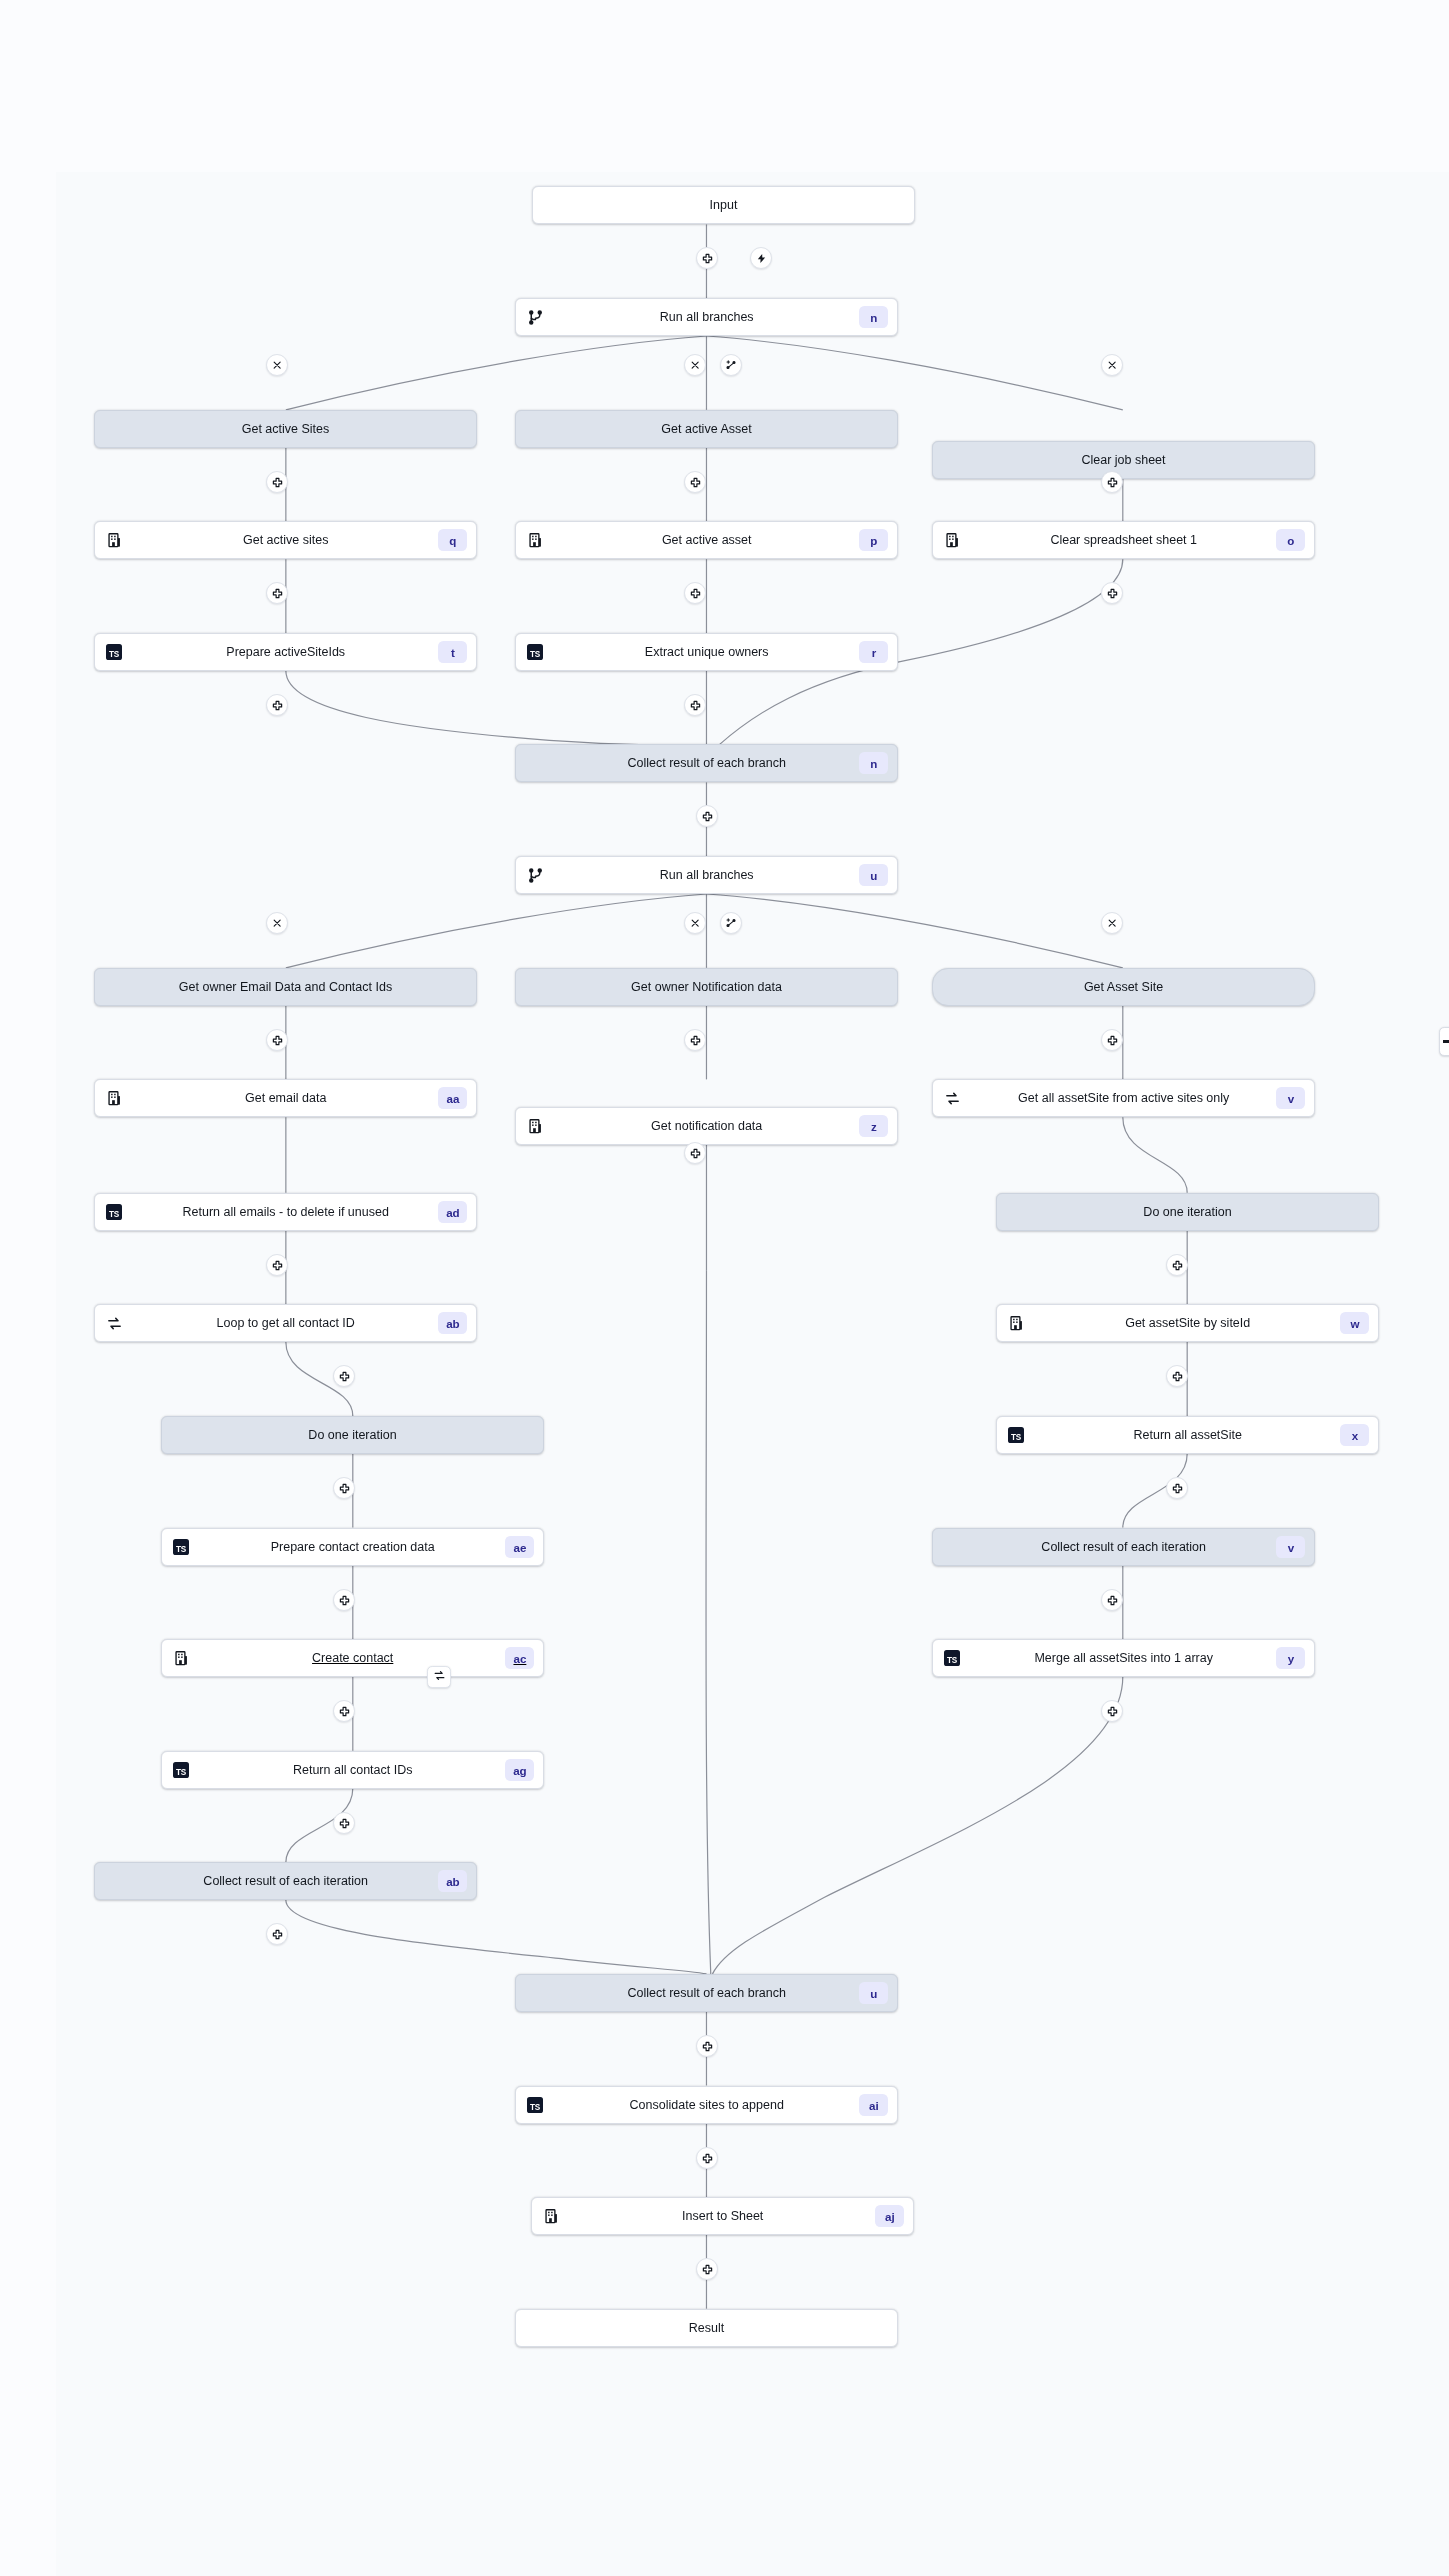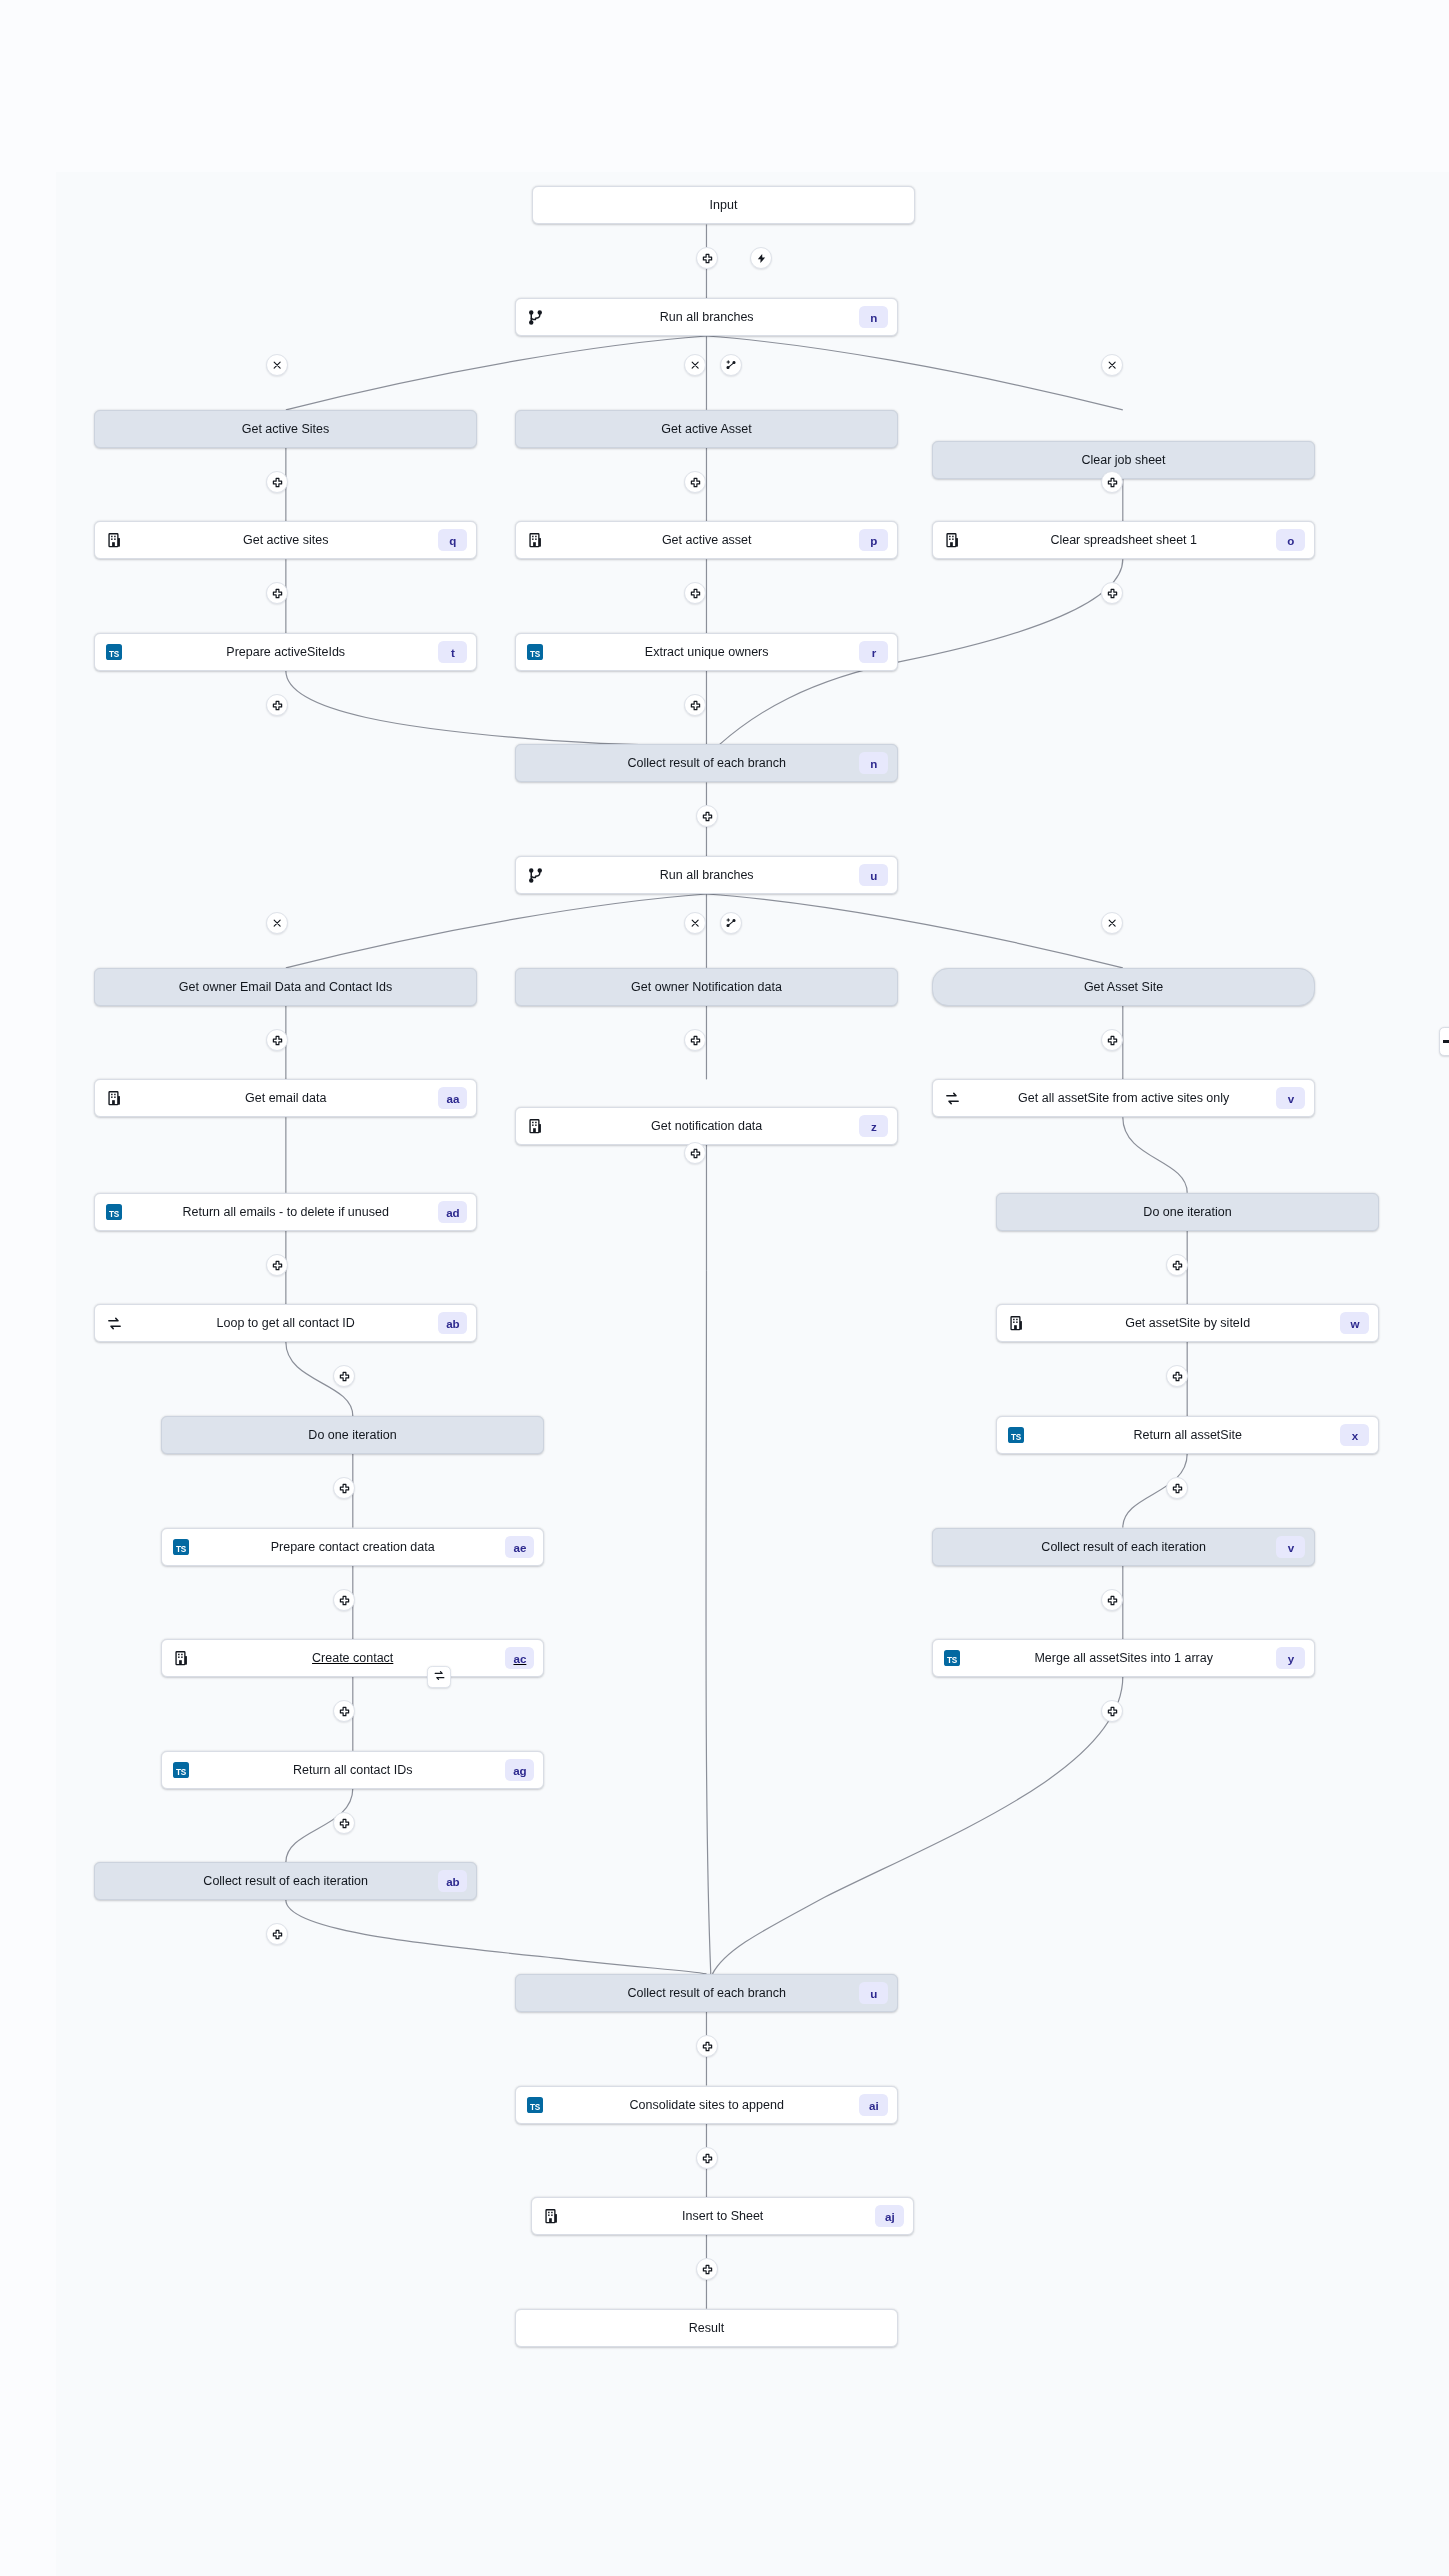--- a/index.html
+++ b/index.html
@@ -93,21 +93,21 @@
     background: #ffffff;
     border: 0.9px solid #dfe3ea;
     display: flex; align-items: center; justify-content: center;
     box-shadow: 0 0.9px 1.7px rgba(16,24,40,.12);
   }
 
   
   .ts-logo {
     width: 16.3px; height: 16.3px;
     border-radius: 2.6px;
-    background: #0369a1;
+    background: #0f172a;
     color: #ffffff;
     font-size: 8.2px;
     font-weight: bold;
     font-family: "Liberation Sans", sans-serif;
     display: flex; align-items: flex-end; justify-content: center;
     padding-bottom: 0.9px;
     letter-spacing: -0.2px;
   }
 
   

